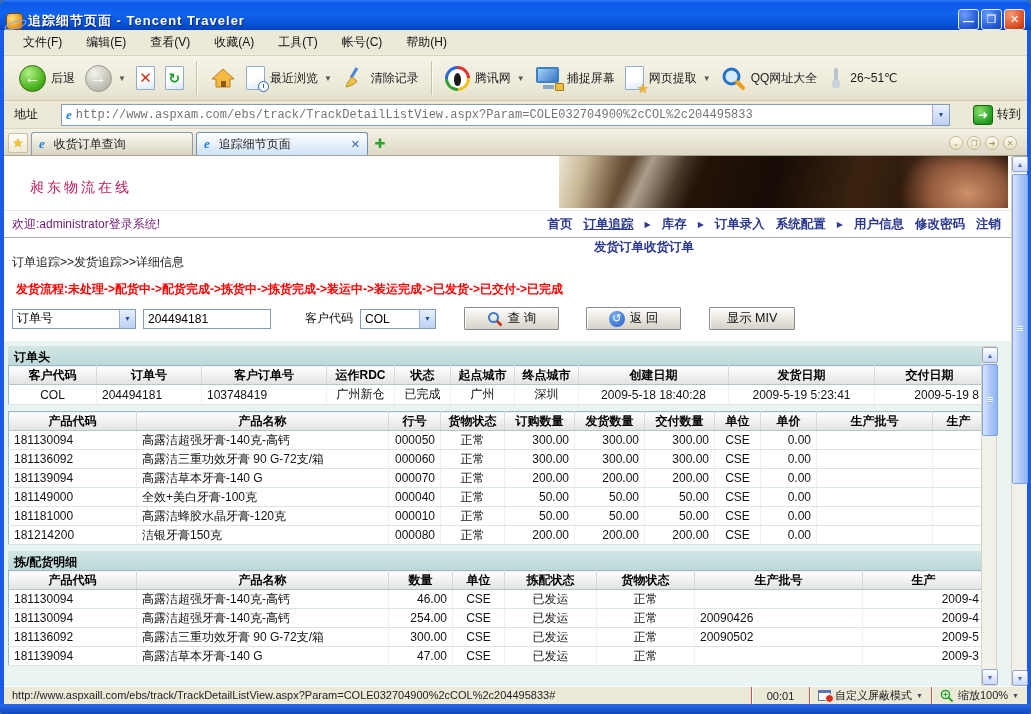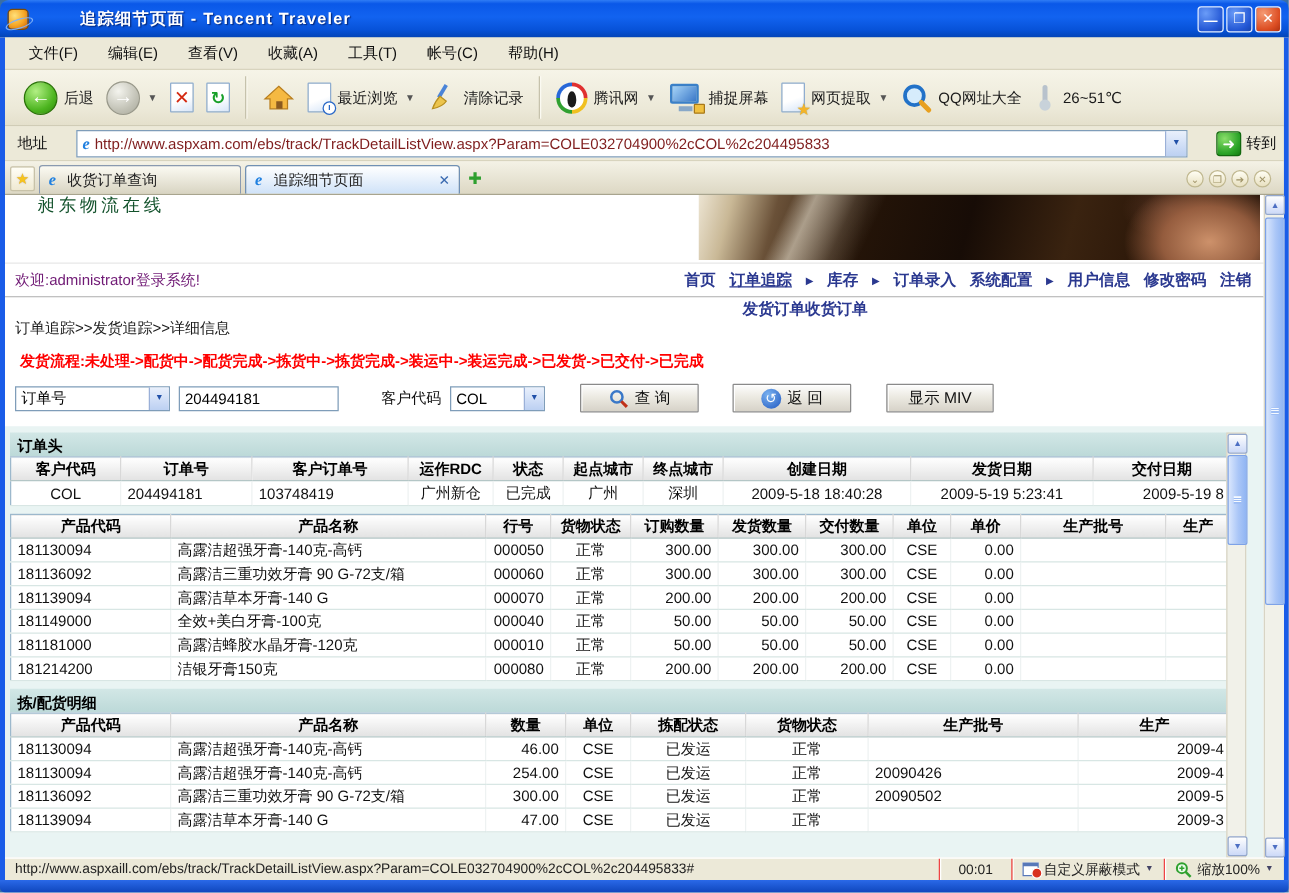--- a/index.html
+++ b/index.html
@@ -1,22 +1,22 @@
 <!DOCTYPE html>
 <html><head>
 <meta charset="utf-8">
 <style>
   * { margin:0; padding:0; box-sizing:border-box; }
   html,body { width:1031px; height:714px; overflow:hidden; }
   body { font-family:"Liberation Sans","DejaVu Sans",sans-serif; font-size:12px; background:#3a6ea5; }
   .window { width:1031px; height:714px; display:flex; flex-direction:column; }
 
   
-  .titlebar { height:30px; border-radius:7px 7px 0 0; display:flex; align-items:center; padding:0 6px 0 6px;
-    background:linear-gradient(180deg,#2f7cf5 0%,#0a58e8 10%,#1263f0 45%,#0752d8 80%,#0344b6 100%);gap:36px; }
+  .titlebar { height:30px; border-radius:7px 7px 0 0; display:flex; align-items:flex-end; padding:0 6px 0 6px;
+    background:linear-gradient(180deg,#2f7cf5 0%,#0a58e8 10%,#1263f0 45%,#0752d8 80%,#0344b6 100%); }
   .tt-logo { width:17px; height:17px; border-radius:4px; position:relative; margin-right:5px;
     background:radial-gradient(circle at 32% 30%,#ffe07a,#f5a524 55%,#c85c08); border:1px solid #7c4a06; }
   .tt-logo::after { content:""; position:absolute; left:-3px; top:7px; width:21px; height:6px;
     border:1.5px solid #7fb0f5; border-radius:50%; transform:rotate(-18deg); }
   .title-text { color:#fff; font-weight:bold; font-size:13px; text-shadow:1px 1px 1px #04287c; letter-spacing:1px; }
   .win-btns { margin-left:auto; display:flex; gap:2px; }
   .wbtn { width:21px; height:21px; border-radius:3px; border:1px solid #e8f0ff; color:#fff;
     background:radial-gradient(circle at 30% 25%,#6a9cf8,#2256d4 70%,#1744ae); display:flex; align-items:center; justify-content:center;
     font-size:11px; font-weight:bold; line-height:1; }
   .wbtn.close { background:radial-gradient(circle at 30% 25%,#f59a74,#dd4f24 65%,#b03010); }
@@ -55,21 +55,21 @@
   .ic-mon::after { content:""; position:absolute; bottom:1px; left:8px; width:11px; height:4px; background:#88a8c8; }
   .ic-mon .lock { position:absolute; right:-2px; bottom:-1px; width:9px; height:8px; background:#f0c040; border:1px solid #a87818; border-radius:1px; }
   .ic-ret { width:16px; height:16px; border-radius:50%; display:inline-flex; align-items:center; justify-content:center;
     background:radial-gradient(circle at 35% 30%,#7ab2f0,#2058c0); color:#fff; font-size:11px; }
 
   
   .addressbar { height:28px; display:flex; align-items:center; padding:0 6px 0 10px; gap:23px; background:#ece9d8; border-bottom:1px solid #d8d4be; }
   .addr-label { color:#111; }
   .addr-box { flex:1; height:22px; background:#fff; border:1px solid #7f9db9; display:flex; align-items:center; padding-left:4px; }
   .e-ic { font-family:"Liberation Serif",serif; font-style:italic; font-weight:bold; color:#2080e0; font-size:13px; margin-right:4px; }
-  .addr-url { flex:1; color:#7f1d1d; white-space:nowrap; overflow:hidden; }
+  .addr-url { flex:1; color:#737373; white-space:nowrap; overflow:hidden;font-family:Liberation Mono, monospace; }
   .combo-btn { width:17px; height:20px; display:flex; align-items:center; justify-content:center; font-size:7px; color:#2050a8;
     background:linear-gradient(#e9f0fc,#bcd0f2); border-left:1px solid #9ab0d8; }
   .go-btn { display:flex; align-items:center; gap:4px; color:#111; }
   .go-ic { width:20px; height:20px; border-radius:3px; background:radial-gradient(circle at 32% 28%,#8ade6a,#2ba428 65%,#157d12);
     border:1px solid #12690f; color:#fff; display:flex; align-items:center; justify-content:center; font-weight:bold; font-size:12px; }
 
   
   .tabbar { height:27px; display:flex; align-items:flex-end; padding:0 6px 0 4px; gap:3px; background:linear-gradient(#f4f2e6,#ddd8c4); border-bottom:1px solid #a8a48e; }
   .fav-btn { width:20px; height:20px; margin-bottom:2px; display:flex; align-items:center; justify-content:center;
     border:1px solid #c8c2a8; border-radius:2px; background:linear-gradient(#fffef6,#efe9d2); color:#f6c41e; text-shadow:0 0 1px #a87; font-size:12px; }
@@ -81,21 +81,21 @@
   .newtab-btn { width:18px; height:18px; margin-bottom:3px; display:flex; align-items:center; justify-content:center; color:#2fa02f; font-weight:bold; font-size:13px; }
   .tabbar-ctrls { margin-left:auto; display:flex; gap:4px; align-items:center; margin-bottom:5px; padding-right:4px; }
   .tb-circ { width:14px; height:14px; border-radius:50%; border:1px solid #c0b890; color:#a09468; font-size:8px;
     display:flex; align-items:center; justify-content:center; background:linear-gradient(#fffef4,#e8e0c0); }
 
   
   .content { flex:1; display:flex; min-height:0; background:#fff; }
   .page { position:relative; flex:1; background:#fff; overflow:hidden; }
 
   .banner { height:55px; position:relative; background:#fff; border-bottom:1px solid #e8e8e8; }
-  .brand { position:absolute; left:26px; top:0; color:#14532d; font-size:14px; letter-spacing:3px; }
+  .brand { position:absolute; left:26px; top:23px; color:#be185d; font-size:14px; letter-spacing:3px; }
   .banner-photo { position:absolute; left:555px; right:3px; top:0; height:52px;
     background:
       radial-gradient(ellipse 95px 70px at 91% 72%, rgba(214,152,112,0.95) 0%, rgba(165,103,70,0.85) 40%, rgba(60,30,20,0) 72%),
       radial-gradient(ellipse 55px 35px at 84% 22%, rgba(90,55,38,0.9), rgba(0,0,0,0) 70%),
       linear-gradient(115deg, transparent 16%, rgba(245,238,220,0.55) 20%, rgba(245,238,220,0.12) 27%, transparent 32%),
       linear-gradient(105deg,#ece4d2 0%,#c9b896 6%,#6a5138 14%,#241408 30%,#170c06 48%,#3a2310 66%,#2a1608 82%,#1c0f06 100%); }
 
   .navrow { height:27px; display:flex; align-items:center; padding:0 10px 0 8px; border-bottom:1px solid #adadad; background:#fff; }
   .welcome { color:#701a75; }
   .topnav { margin-left:auto; display:flex; align-items:center; gap:11px; font-weight:bold; color:#2b3990; font-size:12.5px; }

